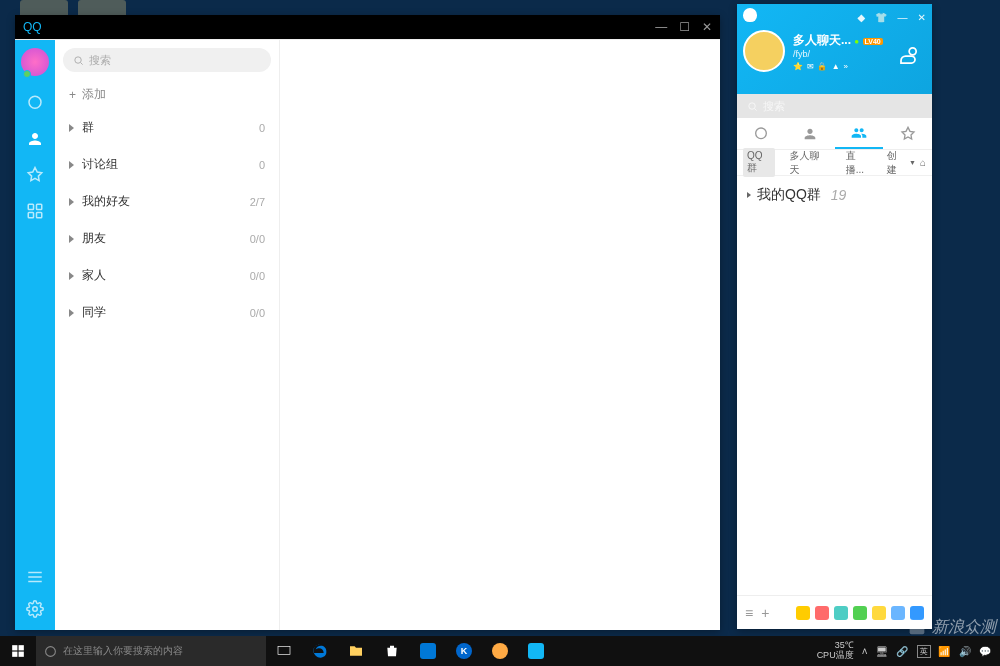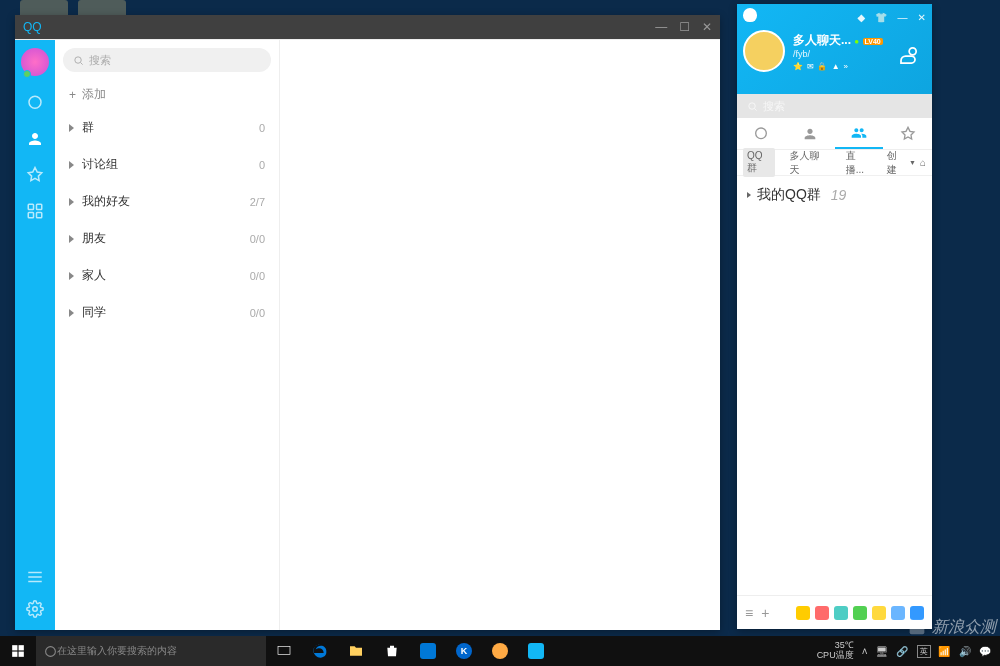--- a/index.html
+++ b/index.html
@@ -3,21 +3,21 @@
 <meta charset="utf-8">
 <style>
 * { margin: 0; padding: 0; box-sizing: border-box; font-family: "Microsoft YaHei", sans-serif; }
 body { width: 1000px; height: 666px; background: #0b2a4a; position: relative; overflow: hidden; }
 
 
 .desktop-icon { position: absolute; width: 48px; height: 48px; background: #f0d080; border-radius: 3px; }
 
 
 .qq-main { position: absolute; left: 15px; top: 15px; width: 705px; height: 615px; background: #fff; box-shadow: 0 2px 8px rgba(0,0,0,0.3); display: flex; flex-direction: column; }
-.qq-titlebar { height: 25px; background: #404040; display: flex; align-items: center; padding: 7px 8px; border-bottom: 1px solid #eee; }
+.qq-titlebar { height: 25px; background: #000000; display: flex; align-items: center; padding: 7px 8px; border-bottom: 1px solid #eee; }
 .qq-title { color: #12b7f5; font-size: 12px; }
 .qq-titlebar-right { margin-left: auto; display: flex; gap: 12px; color: #999; font-size: 12px; }
 .qq-titlebar-right span { cursor: pointer; }
 
 .qq-body { flex: 1; display: flex; }
 .qq-sidebar { width: 40px; background: #12b7f5; display: flex; flex-direction: column; align-items: center; padding-top: 8px; gap: 18px; }
 .avatar { width: 28px; height: 28px; border-radius: 50%; background: radial-gradient(circle, #ff6ec7, #c94fd8); position: relative; }
 .status-dot { width: 8px; height: 8px; background: #5fd05f; border-radius: 50%; position: absolute; bottom: -2px; left: 2px; border: 1px solid #12b7f5; }
 .nav-icon { width: 18px; height: 18px; color: rgba(255,255,255,0.7); cursor: pointer; }
 .nav-icon.active { color: #fff; }
@@ -65,21 +65,21 @@
 .mini-arrow { width: 0; height: 0; border-top: 3px solid transparent; border-bottom: 3px solid transparent; border-left: 4px solid #666; }
 .mini-list-count { color: #aaa; margin-left: 4px; font-style: italic; }
 .mini-bottom { height: 34px; border-top: 1px solid #eee; display: flex; align-items: center; padding: 0 8px; gap: 8px; }
 .mini-bottom-left { display: flex; gap: 8px; color: #999; font-size: 14px; }
 .mini-apps { margin-left: auto; display: flex; gap: 5px; }
 .app-dot { width: 14px; height: 14px; border-radius: 3px; }
 
 
 .taskbar { position: absolute; left: 0; bottom: 0; width: 100%; height: 30px; background: #101010; display: flex; align-items: center; color: #fff; font-size: 10px; }
 .start-btn { width: 36px; height: 100%; display: flex; align-items: center; justify-content: center; cursor: pointer; }
-.cortana { display: flex; align-items: center; height: 100%; background: #2a2a2a; padding: 0 8px; width: 230px; color: #888; }
+.cortana { display: flex; align-items: center; height: 100%; background: #2a2a2a; padding: 0 8px; width: 230px; gap: 6px; color: #888; }
 .task-icons { display: flex; height: 100%; }
 .task-icon { width: 36px; display: flex; align-items: center; justify-content: center; cursor: pointer; }
 .tray { margin-left: auto; display: flex; align-items: center; gap: 8px; padding-right: 8px; color: #ccc; }
 .tray-temp { text-align: right; line-height: 1.1; font-size: 9px; }
 
 
 .watermark { position: absolute; right: 4px; bottom: 28px; color: rgba(255,255,255,0.55); font-size: 16px; font-style: italic; display: flex; align-items: center; gap: 4px; }
 .watermark svg { width: 22px; height: 22px; opacity: 0.55; }
 </style>
 </head>

